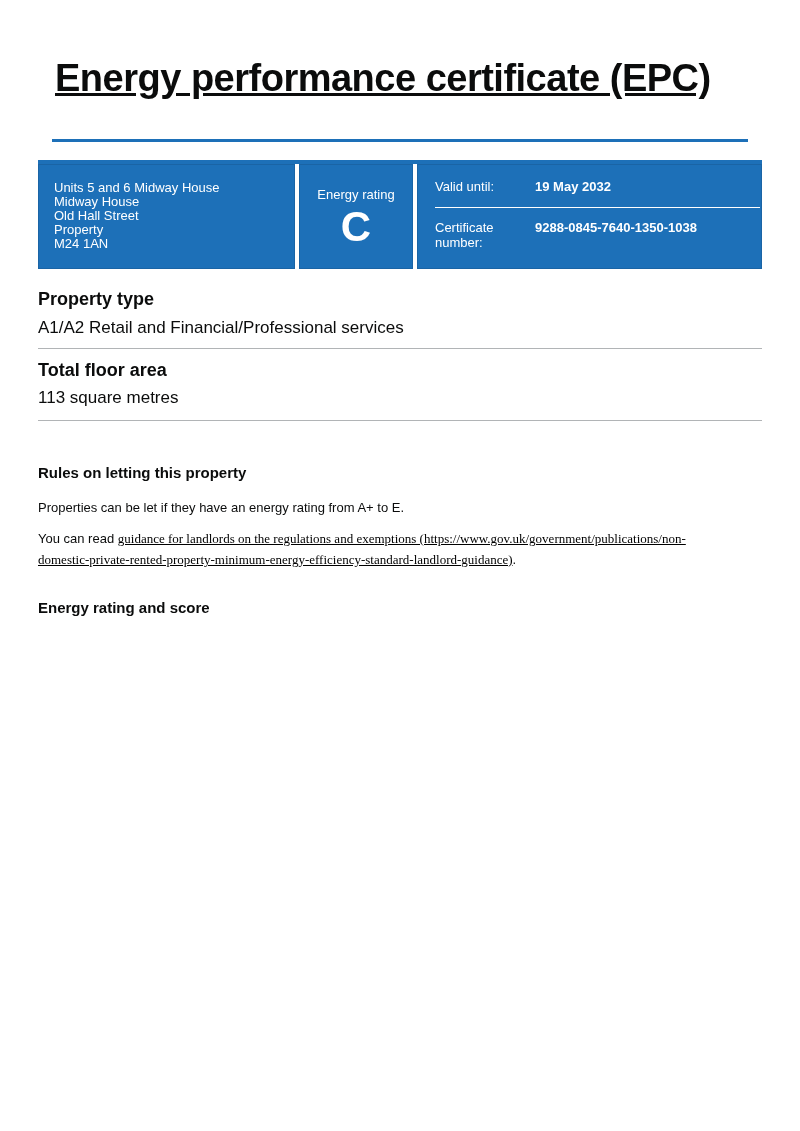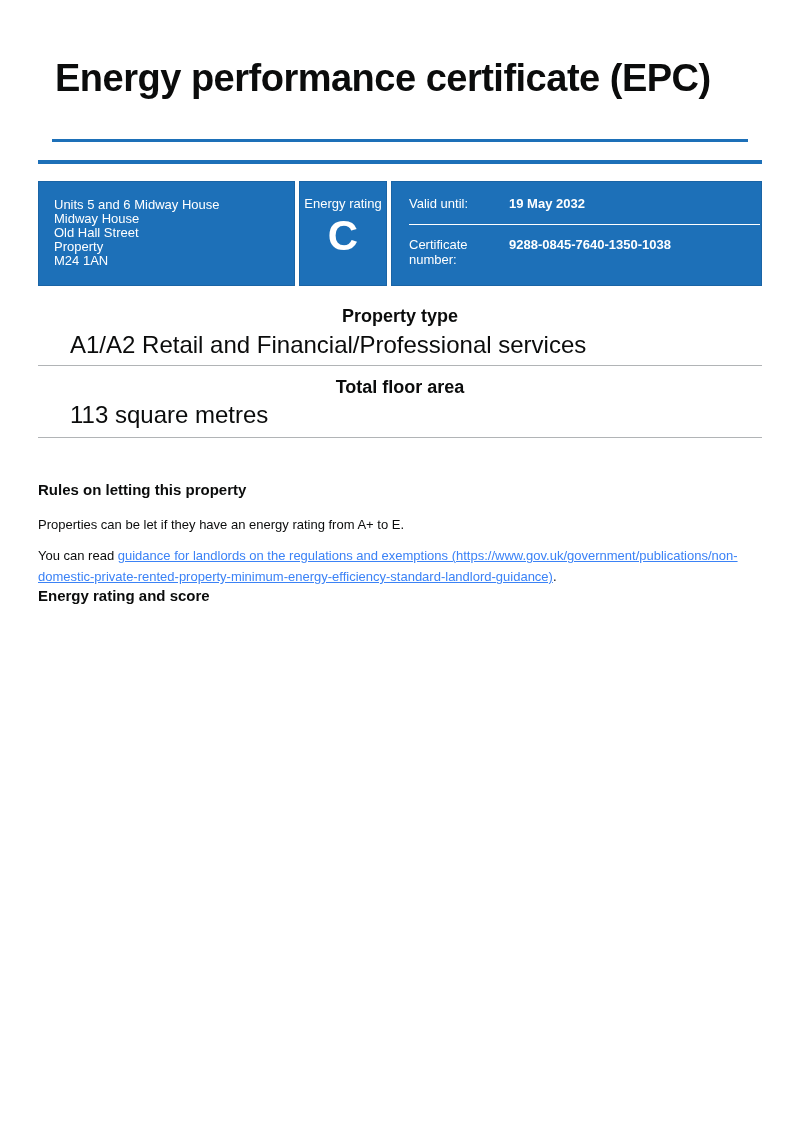--- a/index.html
+++ b/index.html
@@ -16,56 +16,56 @@
     padding: 0 38px;
   }
   
   h1.page-title {
     margin: 55px 0 0 17px;
     font-size: 38px;
     line-height: 47px;
     font-weight: bold;
     letter-spacing: -0.5px;
     max-width: 660px;
+    text-decoration: underline;
   }
   
   .rule-thin {
     margin: 37px 0 0 14px;
     width: 696px;
     height: 3px;
     background: #1d70b8;
   }
   .rule-thick {
     margin: 18px 0 0 0;
     width: 724px;
     height: 4px;
     background: #1d70b8;
   }
   
   .banner {
-    margin-top: 17px;
     display: flex;
     gap: 4px;
     height: 105px;
   }
   .banner .box {
     background: #1d70b8;
     color: #ffffff;
     font-size: 13px;
     box-shadow: inset 0 0 0 1px rgba(0,0,0,0.10);
   }
   .address-box {
     width: 257px;
     padding: 17px 10px 0 16px;
     line-height: 14px;
   }
   .rating-box {
-    width: 88px;
+    width: 114px;
     text-align: center;
-    padding-top: 16px;
+    padding-top: 24px;
   }
   .rating-box .rating-label { font-size: 13px; line-height: 14px; }
   .rating-box .rating-value {
     font-size: 42px;
     font-weight: bold;
     line-height: 46px;
     margin-top: 2px;
   }
   .validity-box {
     flex: 1;
@@ -76,26 +76,24 @@
   .vvalue { font-weight: bold; }
   .vdivider {
     border-top: 1px solid #ffffff;
     margin: 13px 0 12px 0;
   }
   
   h2.big-heading {
     font-size: 18px;
     line-height: 21px;
     font-weight: bold;
-    text-align: center;
   }
   p.big-value {
-    font-size: 24px;
+    font-size: 17px;
     line-height: 21px;
-    margin-left: 32px;
   }
   .mt-20 { margin-top: 20px; }
   .mt-18 { margin-top: 11px; }
   .mt-7  { margin-top: 7px; }
   .mt-6  { margin-top: 6px; }
   hr.gray {
     border: none;
     border-top: 1px solid #b1b4b6;
     height: 0;
   }
@@ -107,24 +105,25 @@
     line-height: 18px;
     font-weight: bold;
   }
   .rules-heading { margin-top: 43px; }
   p.body-text {
     font-size: 13px;
     line-height: 21px;
   }
   .p-first { margin-top: 15px; }
   .p-next  { margin-top: 10px; }
-  .score-heading { }
+  .score-heading { margin-top: 29px; }
   a.guidance-link {
-    color: #3b82f6;
+    color: #000000;
     text-decoration: underline;
+    font-family: Liberation Serif, serif;
   }
 </style>
 </head>
 <body>
 
 <div class="page">
 
   <h1 class="page-title">Energy performance certificate (EPC)</h1>
 
   <div class="rule-thin"></div>

